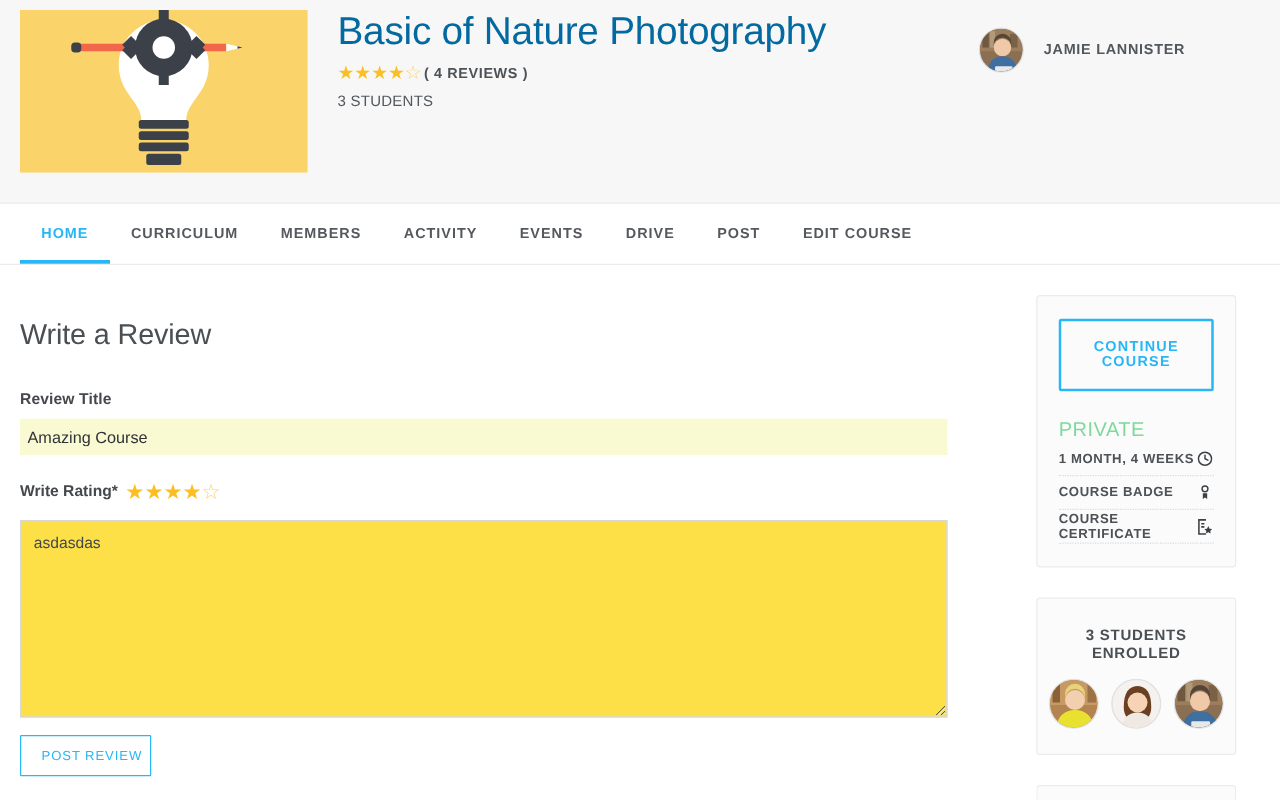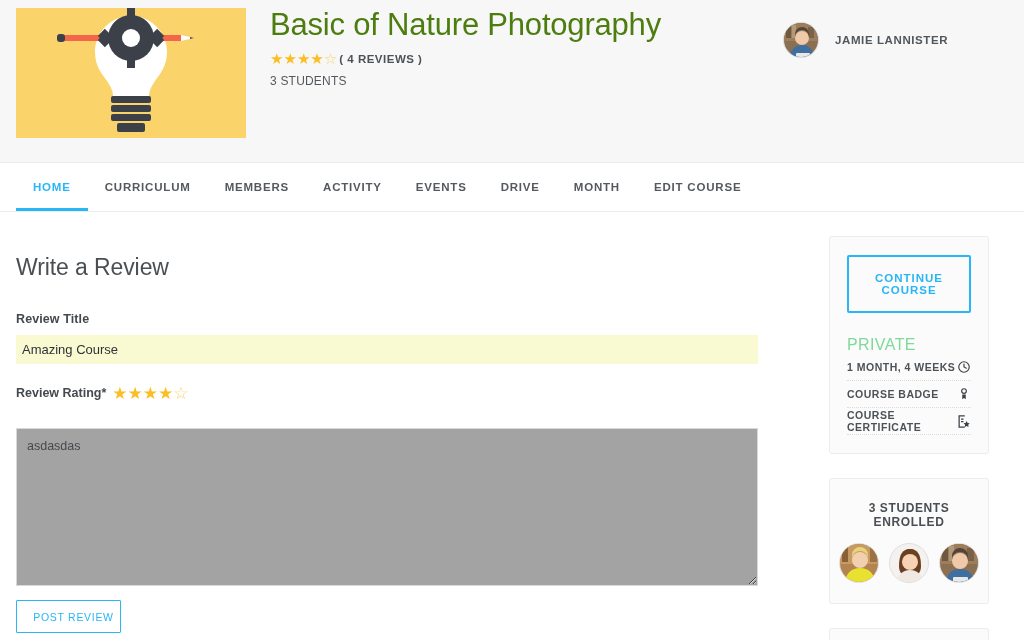--- a/index.html
+++ b/index.html
@@ -31,21 +31,21 @@
   }
   .thumb {
     position: absolute; left: 16px; top: 8px; width: 230px; height: 130px;
     background: #fad46b;
     overflow: hidden;
   }
   .thumb svg { display: block; }
 
   .course-info { position: absolute; left: 270px; top: 6px; width: 470px; }
   .course-title {
-    font-size: 31px; font-weight: 400; color: #4d7c0f;
+    font-size: 31px; font-weight: 400; color: #0369a1;
     letter-spacing: -0.2px; line-height: 1.25; margin: 0;
     white-space: nowrap;
   }
   .rating-line {
     margin-top: 6px; display: flex; align-items: center;
     height: 16px;
   }
   .stars { display: inline-flex; align-items: center; line-height: 1; }
   .stars .st {
     font-size: 15px; line-height: 1; margin-right: 0px;
@@ -111,22 +111,22 @@
   }
   .rating-row {
     margin-top: 20px; display: flex; align-items: center; height: 18px;
   }
   .rating-row .field-label-inline {
     font-size: 12.5px; font-weight: 700; color: #45494d; margin-right: 6px;
   }
   .rating-row .stars .st { font-size: 17px; }
 
   .review-textarea {
-    display: block; margin-top: 26px; width: 742px; height: 158px;
-    border: 1px solid #d8d8d8; background: #a3a3a3;
+    display: block; margin-top: 14px; width: 742px; height: 158px;
+    border: 1px solid #d8d8d8; background: #fde047;
     font-family: "Liberation Sans", sans-serif;
     font-size: 12.5px; color: #45494d;
     padding: 9px 10px; resize: vertical; outline: none;
     line-height: 1.4;
   }
   .post-button {
     margin-top: 14px; width: 105px; height: 33px;
     background: #ffffff; border: 1px solid #29b6f6; color: #29b6f6;
     font-family: "Liberation Sans", sans-serif;
     font-size: 10.5px; font-weight: 400; letter-spacing: 0.7px;
@@ -256,32 +256,32 @@
   </div>
 </div>
 
 <div class="nav">
   <div class="tab active">HOME</div>
   <div class="tab">CURRICULUM</div>
   <div class="tab">MEMBERS</div>
   <div class="tab">ACTIVITY</div>
   <div class="tab">EVENTS</div>
   <div class="tab">DRIVE</div>
-  <div class="tab">MONTH</div>
+  <div class="tab">POST</div>
   <div class="tab">EDIT COURSE</div>
 </div>
 
 <div class="main">
   <h2 class="section-title">Write a Review</h2>
 
   <div class="field-label">Review Title</div>
   <input class="title-input" type="text" value="Amazing Course" style="">
 
   <div class="rating-row">
-    <span class="field-label-inline">Review Rating*</span>
+    <span class="field-label-inline">Write Rating*</span>
     <span class="stars">
       <span class="st">★</span>
       <span class="st">★</span>
       <span class="st">★</span>
       <span class="st">★</span>
       <span class="st empty">☆</span>
     </span>
   </div>
 
   <textarea class="review-textarea" style="">asdasdas</textarea>

